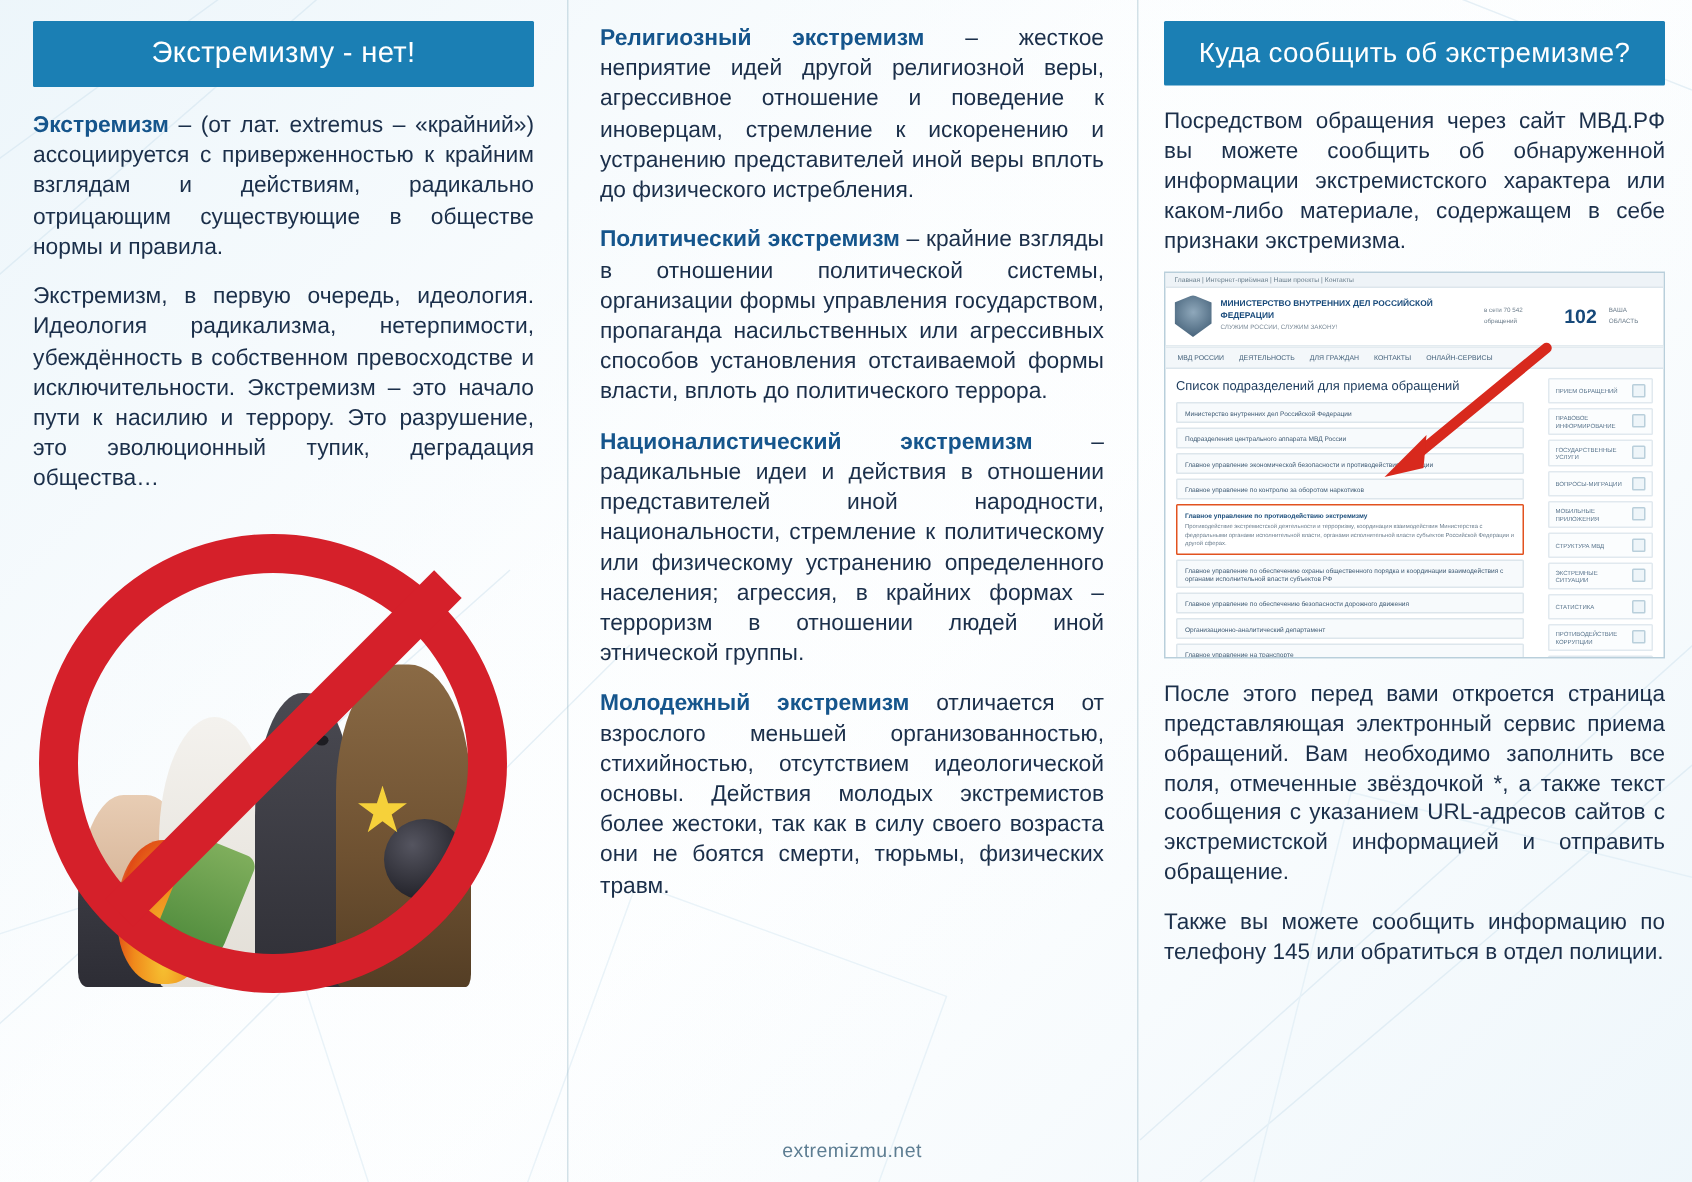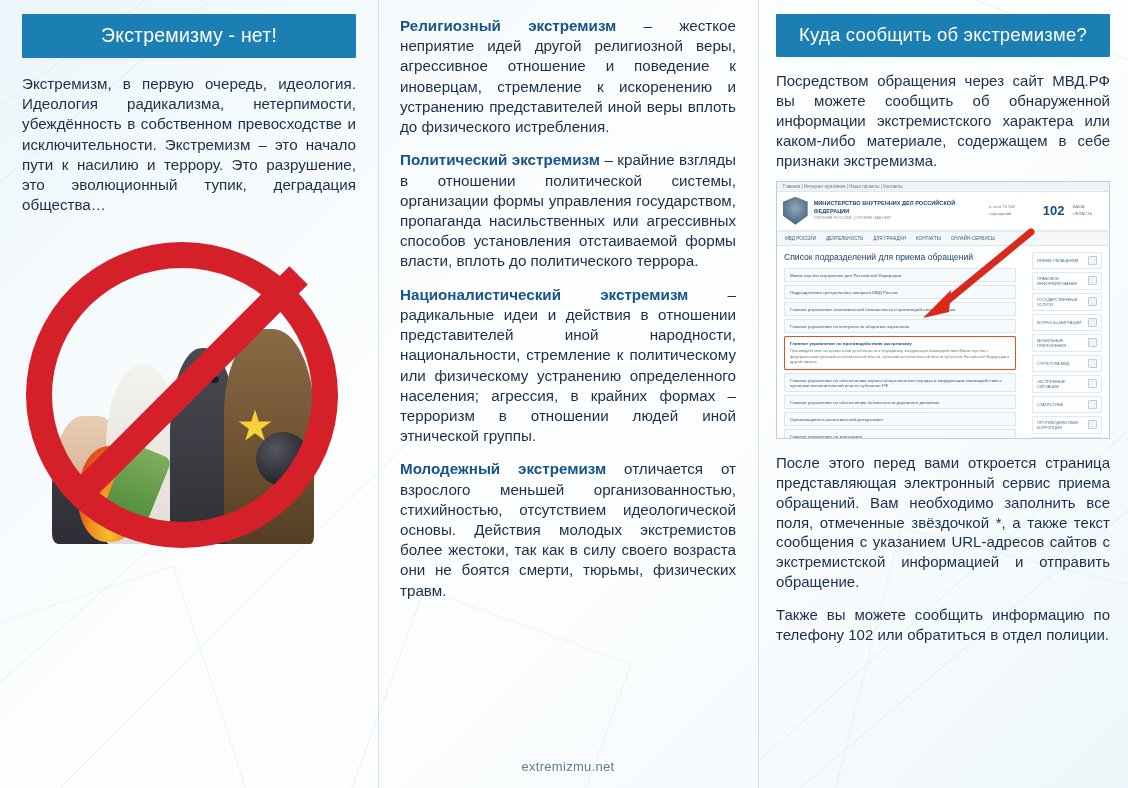--- a/index.html
+++ b/index.html
@@ -347,20 +347,23 @@
     </g>
   </svg>
 
   <div class="fold f1"></div>
   <div class="fold f2"></div>
 
   <div class="col col1">
     <div class="banner">Экстремизму - нет!</div>
 
     <div class="body-text">
+      <p class="p">
+        <span class="lead">Экстремизм</span><span> – (от лат. extremus – «крайний») ассоциируется с приверженностью к крайним взглядам и действиям, радикально отрицающим существующие в обществе нормы и правила.</span>
+      </p>
       <p class="p">
         <span>Экстремизм, в первую очередь, идеология. Идеология радикализма, нетерпимости, убеждённость в собственном превосходстве и исключительности. Экстремизм – это начало пути к насилию и террору. Это разрушение, это эволюционный тупик, деградация общества…</span>
       </p>
     </div>
 
     <div class="illustration">
       <div class="figures">
         <div class="fig hitler"></div>
         <div class="fig kkk"></div>
         <div class="fig mask">
@@ -498,17 +501,17 @@
         <svg viewBox="0 0 132 96">
           <defs></defs>
           <path d="M126 6 L36 80" stroke="#d8291d" stroke-width="7" stroke-linecap="round" fill="none"></path>
           <path d="M18 92 L46 64 L44 86 Z" fill="#d8291d"></path>
         </svg>
       </div>
     </div>
 
     <div class="body-text">
       <p class="p">После этого перед вами откроется страница представляющая электронный сервис приема обращений.  Вам необходимо заполнить все поля, отмеченные звёздочкой *, а также текст сообщения с указанием URL-адресов сайтов с экстремистской информацией и отправить обращение.</p>
-      <p class="p">Также вы можете сообщить информацию по телефону 102 или обратиться в отдел полиции.</p>
+      <p class="p">Также вы можете сообщить информацию по телефону 145 или обратиться в отдел полиции.</p>
     </div>
   </div>
 
 </div>
 
 </body></html>

